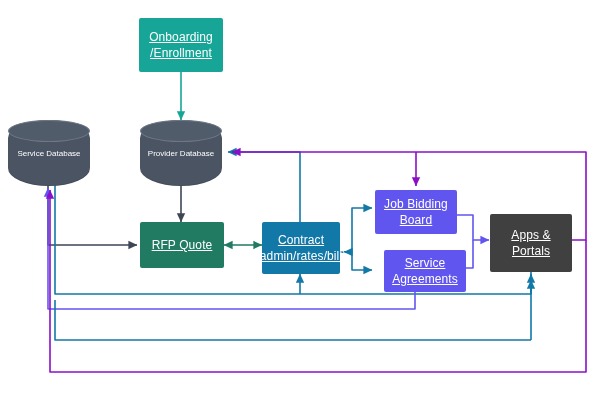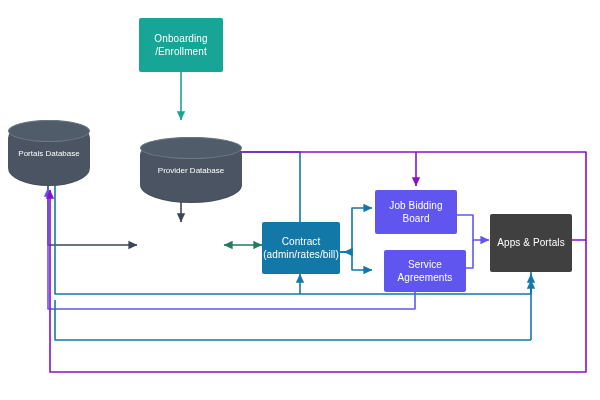--- a/index.html
+++ b/index.html
@@ -11,24 +11,25 @@
     overflow:hidden;
   }
   #canvas{position:relative;width:600px;height:400px;}
   svg#wires{position:absolute;left:0;top:0;width:600px;height:400px;}
 
   .node{
     position:absolute;
     display:flex;align-items:center;justify-content:center;
     text-align:center;
     color:#ffffff;
-    font-size:10px;
+    font-size:12px;
     line-height:1.35;
     box-sizing:border-box;
     letter-spacing:.1px;
+    text-decoration:underline;
   }
   .node .lbl{display:block;padding:0 4px;}
 
   .rect{border-radius:2px;}
 
   
   .cyl{
     position:absolute;
     background:#4a5463;
     border-radius:50% / 18px;
@@ -119,28 +120,31 @@
 
   <div class="node rect" style="left:139px;top:18px;width:84px;height:54px;background:#16a596;">
     <span class="lbl">
       <span>Onboarding</span><br>
       <span>/Enrollment</span>
     </span>
   </div>
 
   <div class="cyl" style="left:8px;top:120px;width:82px;height:66px;">
     <div class="top"></div>
-    <span class="lbl">Portals Database</span>
+    <span class="lbl">Service Database</span>
   </div>
 
-  <div class="cyl" style="left:140px;top:137px;width:102px;height:66px;">
+  <div class="cyl" style="left:140px;top:120px;width:82px;height:66px;">
     <div class="top"></div>
     <span class="lbl">Provider Database</span>
   </div>
 
+  <div class="node rect" style="left:140px;top:222px;width:84px;height:46px;background:#217a62;">
+    <span class="lbl">RFP Quote</span>
+  </div>
 
   <div class="node rect" style="left:375px;top:190px;width:82px;height:44px;background:#6155f0;">
     <span class="lbl">
       <span>Job Bidding</span><br>
       <span>Board</span>
     </span>
   </div>
 
   <div class="node rect" style="left:262px;top:222px;width:78px;height:52px;background:#1278a8;">
     <span class="lbl">

